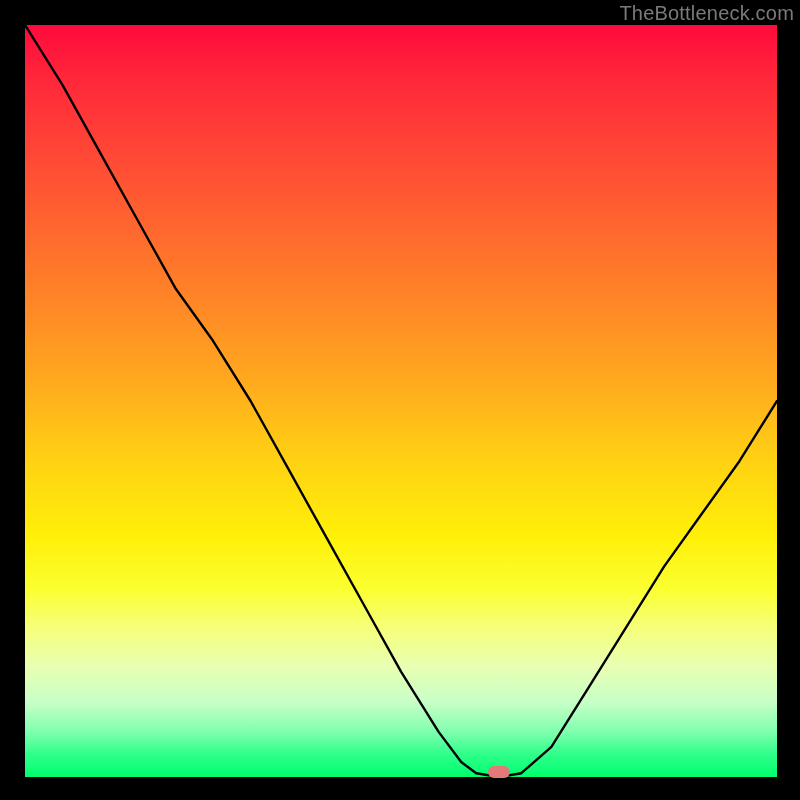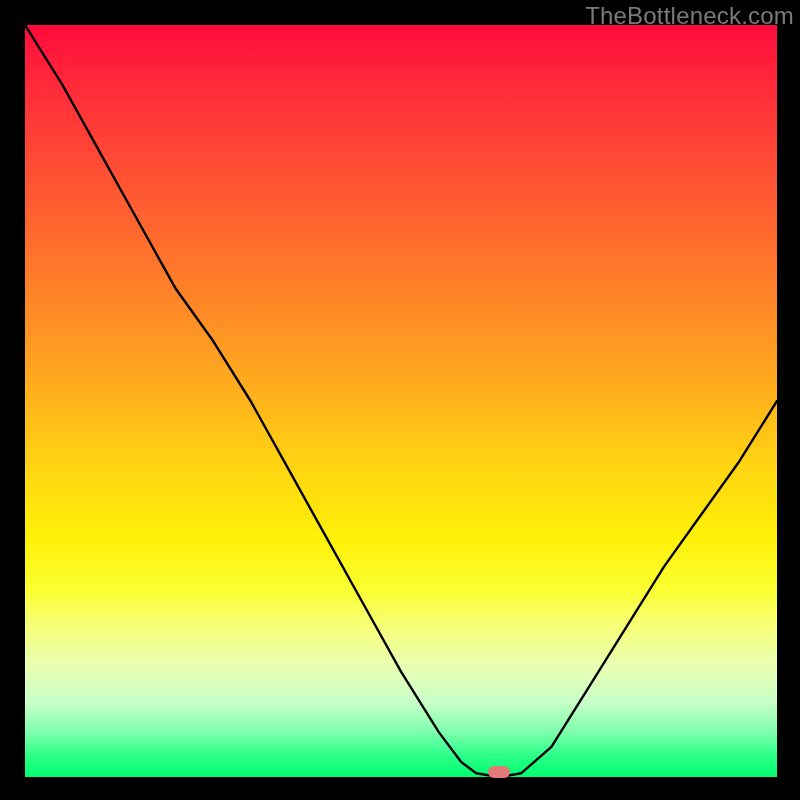--- a/index.html
+++ b/index.html
@@ -56,21 +56,21 @@
     height: 12px;
     border-radius: 6px;
     background: #e17a78;
     transform: translate(-50%, -50%);
   }
   .attribution {
     position: absolute;
     top: 2px;
     right: 6px;
     color: #7a7a7a;
-    font-size: 24px;
+    font-size: 20px;
     letter-spacing: 0.2px;
     user-select: none;
   }
 </style>
 </head>
 <body>
 
 <div class="stage">
 
   <div class="attribution">TheBottleneck.com</div>

